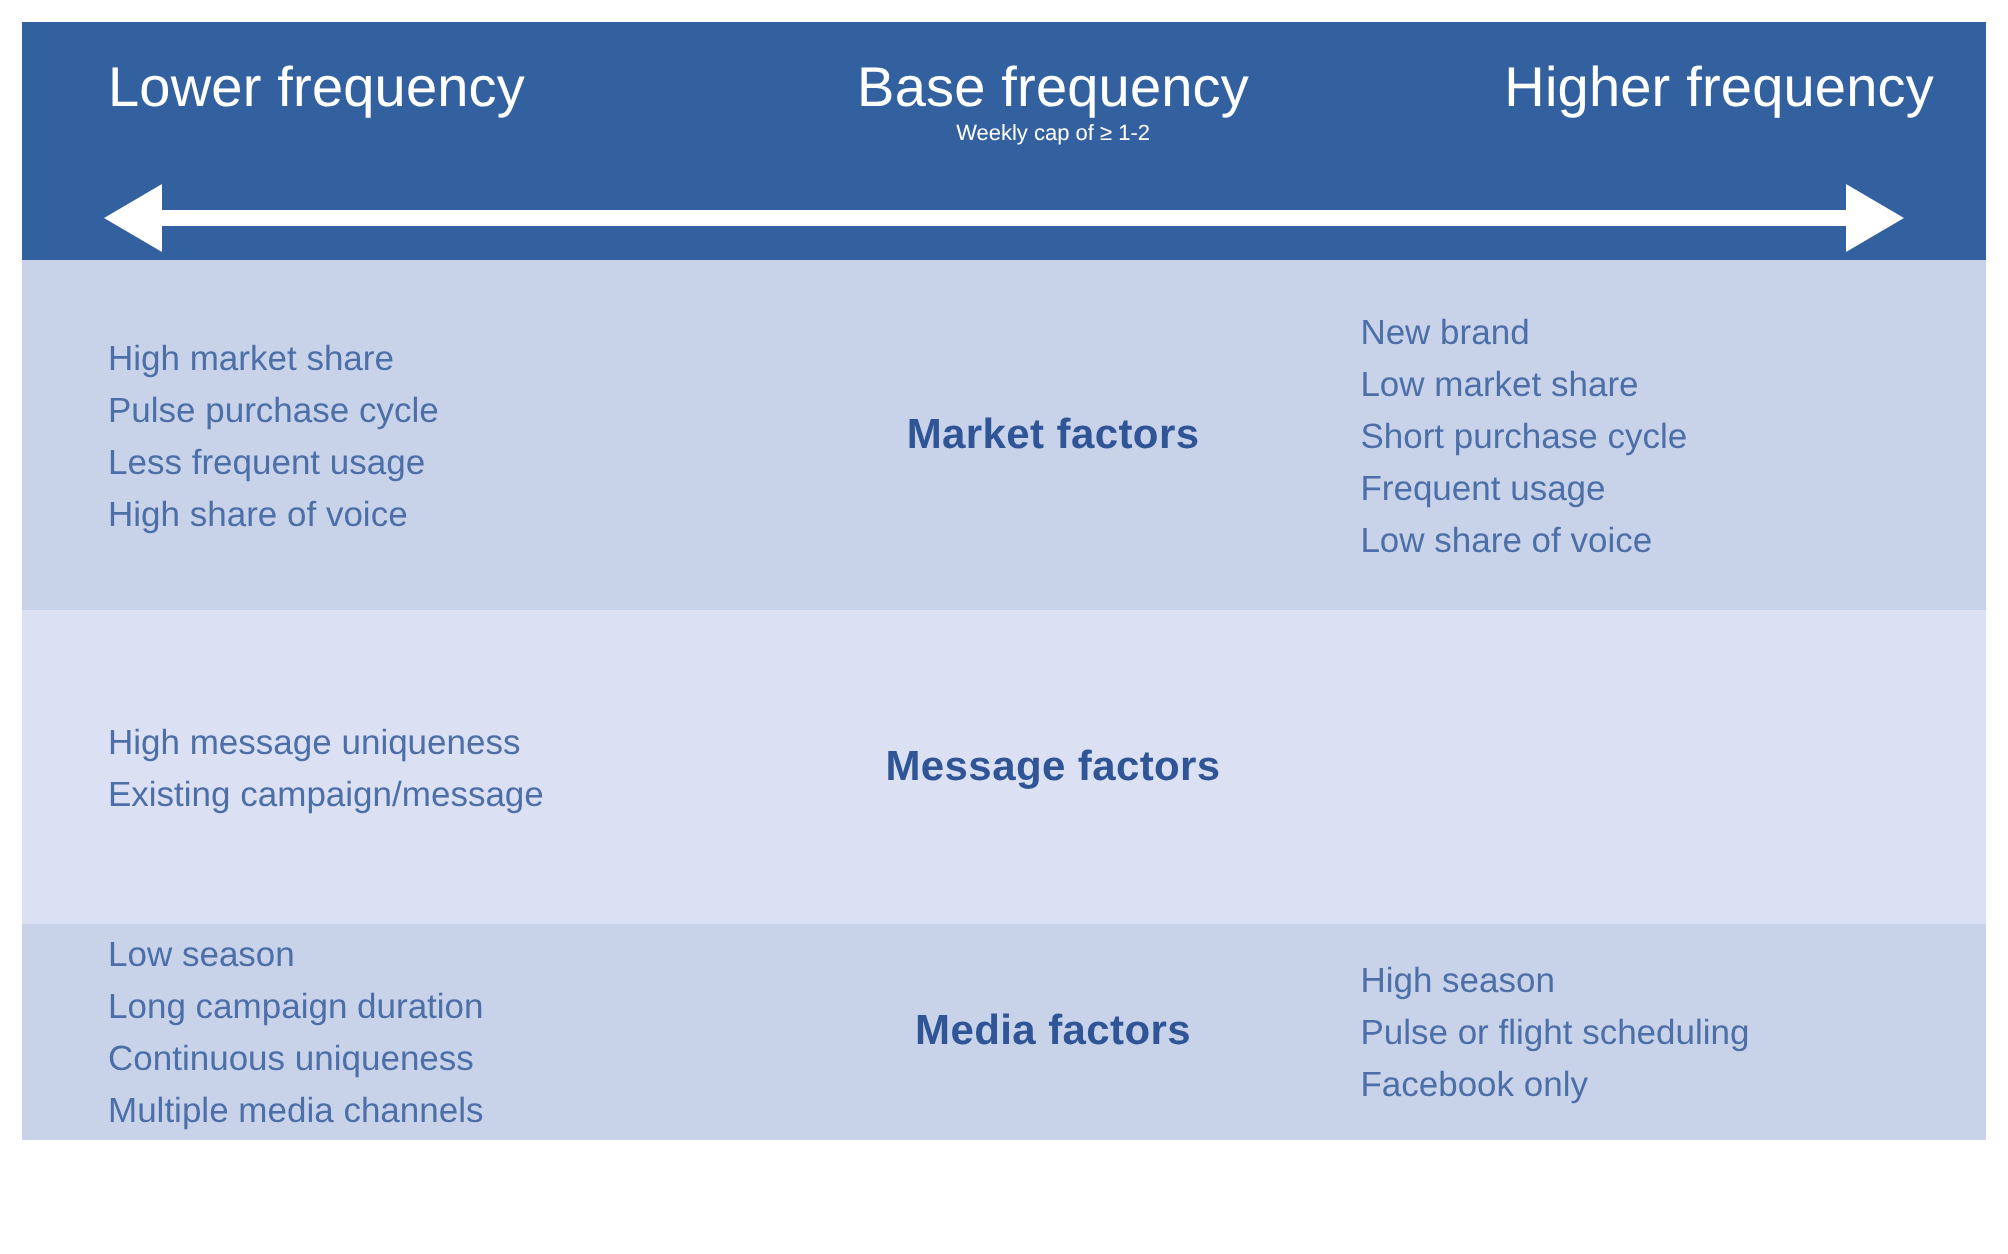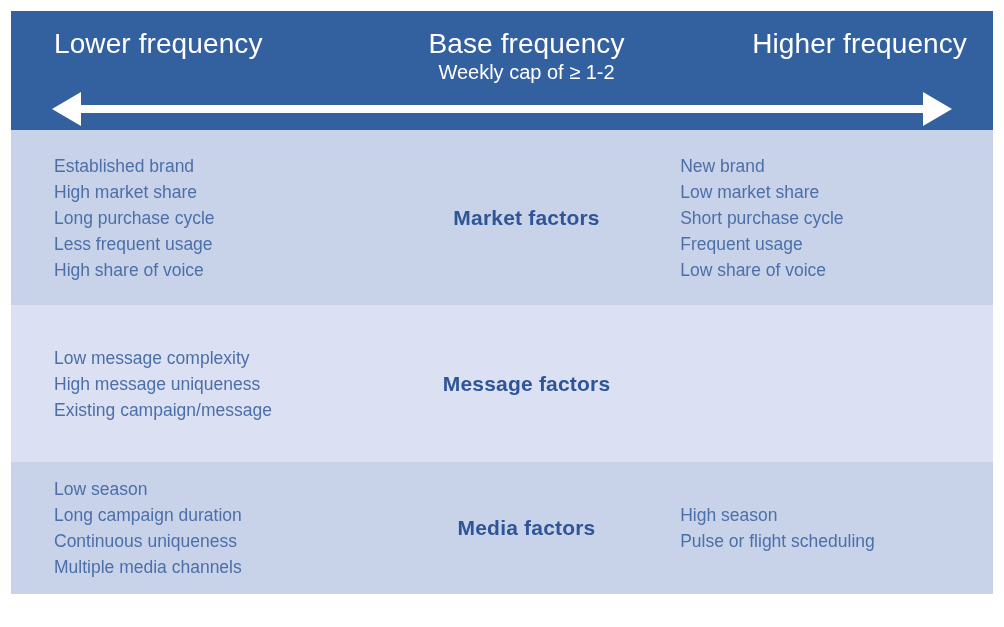--- a/index.html
+++ b/index.html
@@ -56,21 +56,21 @@
     color: #ffffff;
     font-size: 28px;
     font-weight: 400;
     line-height: 1.08;
     letter-spacing: 0.1px;
     white-space: nowrap;
     margin-top: 18px;
   }
   .hdr-sub {
     color: #ffffff;
-    font-size: 20px;
+    font-size: 11px;
     font-weight: 400;
     line-height: 1.15;
     white-space: nowrap;
     margin-top: 2px;
   }
 
   
   .arrow-wrap {
     position: absolute;
     left: 41px;
@@ -109,21 +109,21 @@
     width: 100%;
   }
   .row {
     display: flex;
     width: 100%;
     box-sizing: border-box;
     align-items: center;
   }
   .row.r0 { height: 175px; background: #c8d3ea; }
   .row.r1 { height: 157px; background: #dbe0f2; }
-  .row.r2 { height: 132px; background: #c8d3ea; }
+  .row.r2 { height: 108px; background: #c8d3ea; }
 
   .col {
     box-sizing: border-box;
     height: 100%;
     display: flex;
     flex-direction: column;
     justify-content: center;
   }
   .col.left   { width: 39.5%; padding-left: 43px;  align-items: flex-start; }
   .col.center { width: 26.0%; align-items: center; justify-content: center; }
@@ -172,41 +172,39 @@
       <div class="arrow-shaft"></div>
       <div class="arrow-head right"></div>
     </div>
 
   </div>
 
   <div class="rows">
 
     <div class="row r0">
       <div class="col left">
-        <div class="item">Established brand</div>
         <div class="item">High market share</div>
-        <div class="item">Long purchase cycle</div>
+        <div class="item">Pulse purchase cycle</div>
         <div class="item">Less frequent usage</div>
         <div class="item">High share of voice</div>
       </div>
       <div class="col center">
         <div class="center-label">Market factors</div>
       </div>
       <div class="col right">
         <div class="item">New brand</div>
         <div class="item">Low market share</div>
         <div class="item">Short purchase cycle</div>
         <div class="item">Frequent usage</div>
         <div class="item">Low share of voice</div>
       </div>
     </div>
 
     <div class="row r1">
       <div class="col left">
-        <div class="item">Low message complexity</div>
         <div class="item">High message uniqueness</div>
         <div class="item">Existing campaign/message</div>
       </div>
       <div class="col center">
         <div class="center-label">Message factors</div>
       </div>
     </div>
 
     <div class="row r2">
       <div class="col left">
@@ -214,17 +212,18 @@
         <div class="item">Long campaign duration</div>
         <div class="item">Continuous uniqueness</div>
         <div class="item">Multiple media channels</div>
       </div>
       <div class="col center">
         <div class="center-label">Media factors</div>
       </div>
       <div class="col right">
         <div class="item">High season</div>
         <div class="item">Pulse or flight scheduling</div>
+        <div class="item">Facebook only</div>
       </div>
     </div>
 
   </div>
 </div>
 
 </body></html>

